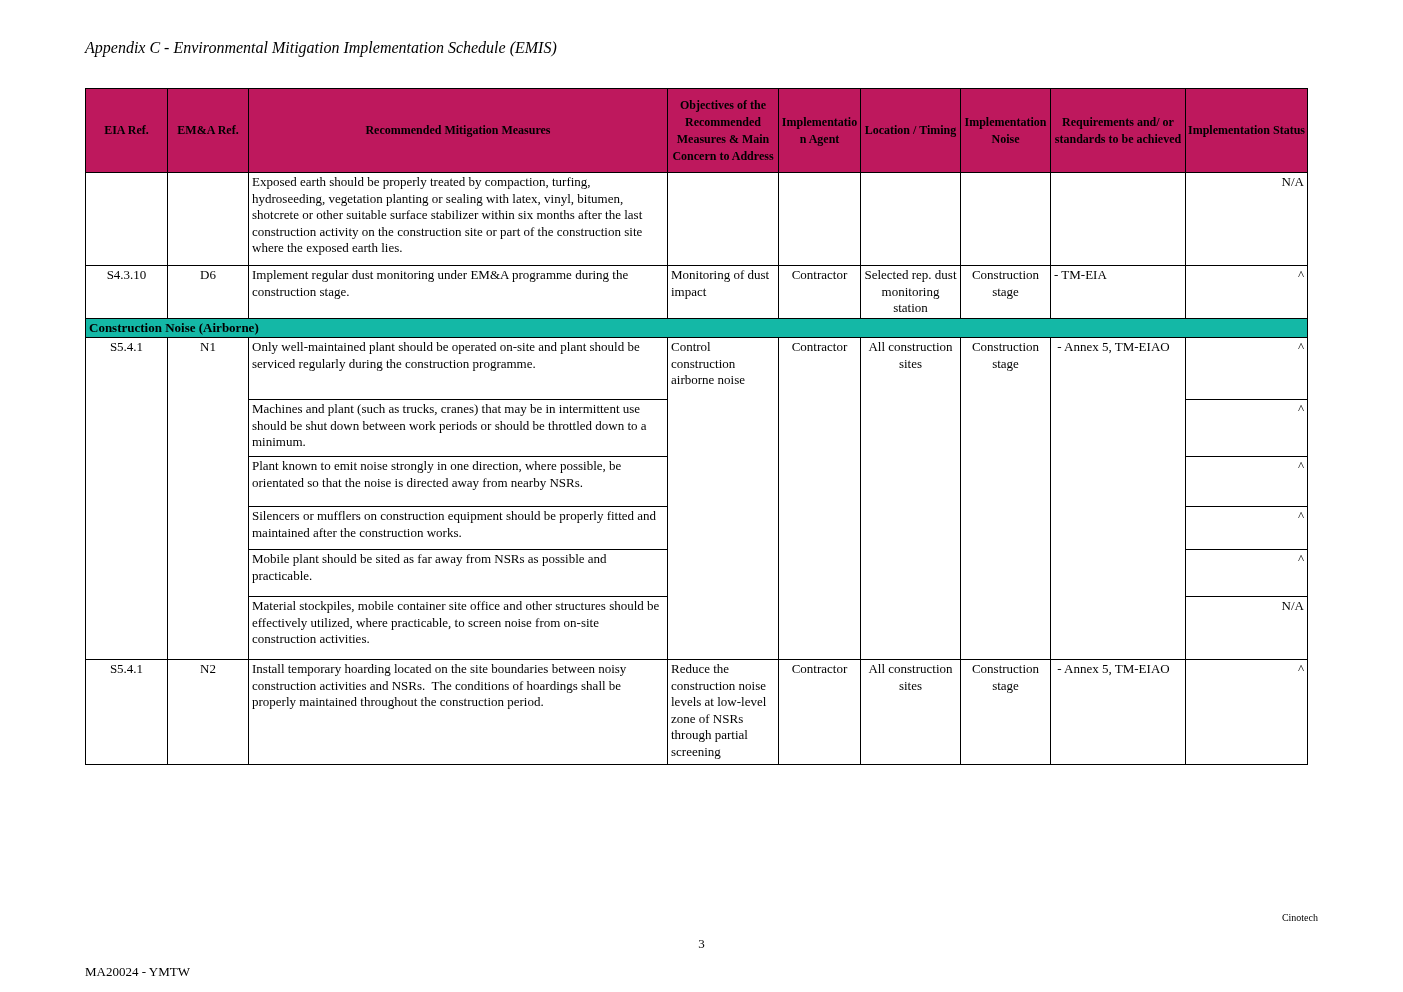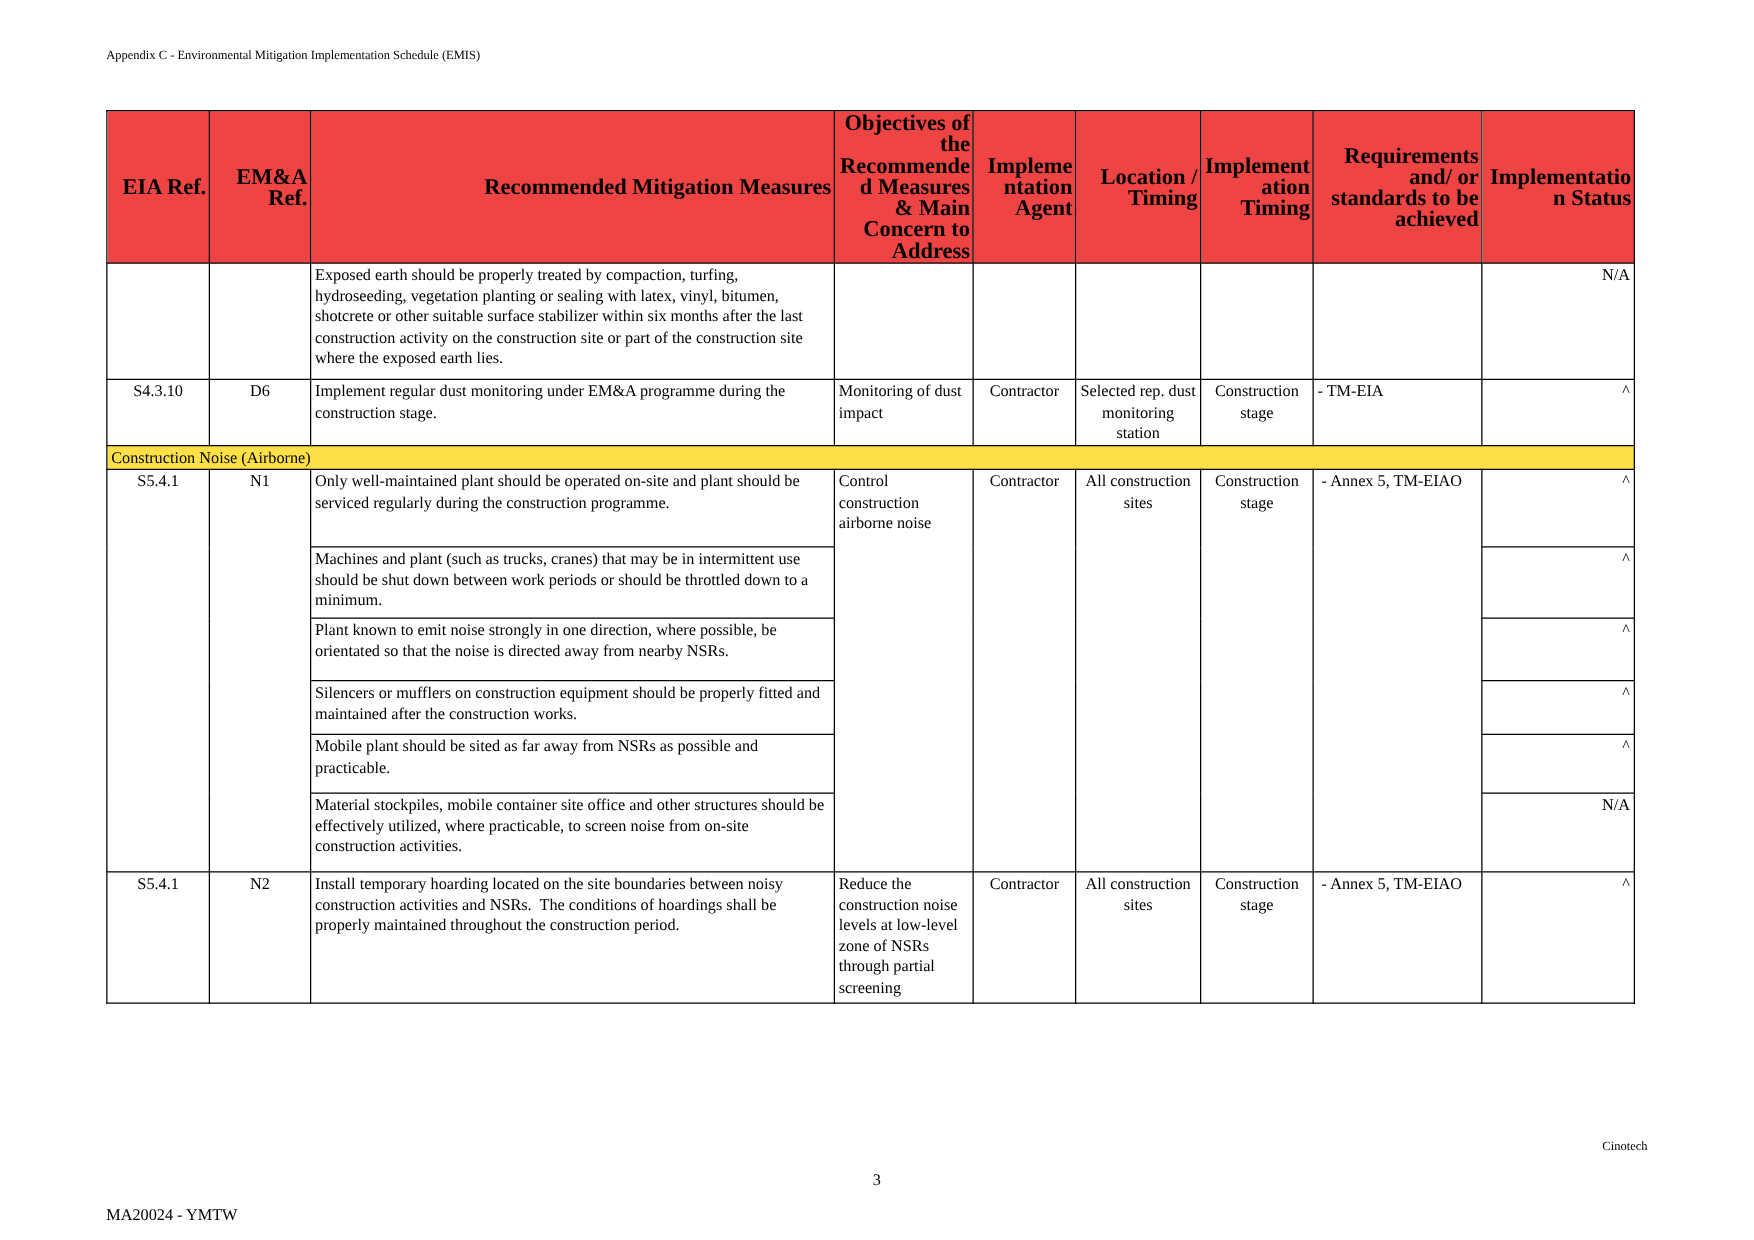--- a/index.html
+++ b/index.html
@@ -3,56 +3,57 @@
 <meta charset="utf-8">
 <style>
   html,body { margin:0; padding:0; }
   body {
     width:1403px; height:992px; position:relative;
     background:#ffffff; color:#000;
     font-family:"Liberation Serif", serif;
   }
   .page-title {
     position:absolute; left:85px; top:39px;
-    font-size:10px;
+    font-size:16px;
+    font-style:italic;
   }
   table.emis {
     position:absolute; left:85px; top:88px;
     width:1222px; border-collapse:collapse; table-layout:fixed;
   }
   table.emis th, table.emis td {
     border:1px solid #000;
     vertical-align:top;
     font-size:13px; line-height:16.5px;
     padding:1px 3px;
     overflow:hidden;
     white-space:pre-wrap;
   }
   table.emis th {
-    background:#ef4444;
+    background:#be185d;
     font-weight:bold;
-    vertical-align:middle; text-align:right;
-    font-size:18px; line-height:17px;
+    vertical-align:middle; text-align:center;
+    font-size:12px; line-height:17px;
     padding:1px 2px;
     overflow-wrap:break-word;
     white-space:normal;
   }
   tr.hdr    { height:84px; }
   tr.r-cont { height:93px; }
   tr.r-d6   { height:52px; }
   tr.r-sec  { height:16px; }
   tr.r-m1   { height:62px; }
   tr.r-m2   { height:57px; }
   tr.r-m3   { height:50px; }
   tr.r-m4   { height:43px; }
   tr.r-m5   { height:47px; }
   tr.r-m6   { height:63px; }
   tr.r-n2   { height:105px; }
   td.sec {
-    background:#fde047; font-weight:normal;
+    background:#14b8a6; font-weight:bold;
     line-height:14px; padding:0 2px; vertical-align:middle;
     white-space:normal;
   }
   td.ctr   { text-align:center;font-family:Liberation Serif, serif; }
   td.status{ text-align:right; }
   td.gray-top { border-top:2px solid #7f7f7f; }
   .footer-left  { position:absolute; left:85px;  top:936px; font-size:13px;margin-top:28px; }
   .footer-center{ position:absolute; left:0; width:1403px; top:936px; text-align:center; font-size:13px; }
   .footer-right { position:absolute; right:85px; top:912px; font-size:10px; }
 </style>
@@ -75,21 +76,21 @@
   </colgroup>
 
   <tbody>
       <tr class="hdr">
     <th>EIA Ref.</th>
     <th>EM&amp;A Ref.</th>
     <th>Recommended Mitigation Measures</th>
     <th>Objectives of the Recommended Measures &amp; Main Concern to Address</th>
     <th>Implementation Agent</th>
     <th>Location / Timing</th>
-    <th>Implementation Timing</th>
+    <th>Implementation Noise</th>
     <th>Requirements and/ or standards to be achieved</th>
     <th>Implementation Status</th>
   </tr>
 
   <tr class="r-cont">
     <td class="ctr"></td>
     <td class="ctr"></td>
     <td>Exposed earth should be properly treated by compaction, turfing, hydroseeding, vegetation planting or sealing with latex, vinyl, bitumen, shotcrete or other suitable surface stabilizer within six months after the last construction activity on the construction site or part of the construction site where the exposed earth lies.</td>
     <td></td>
     <td class="ctr"></td>

